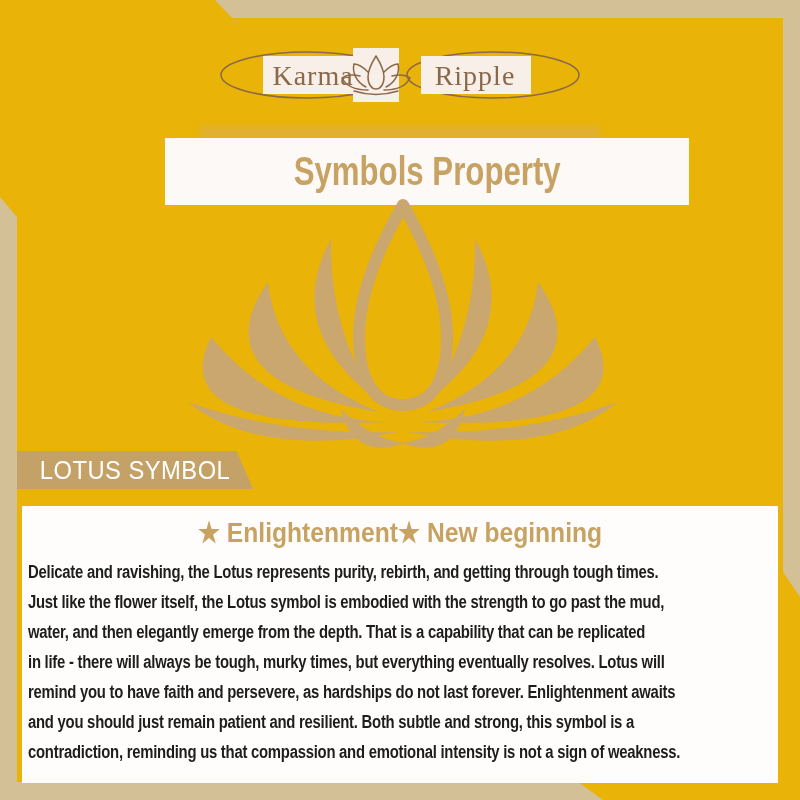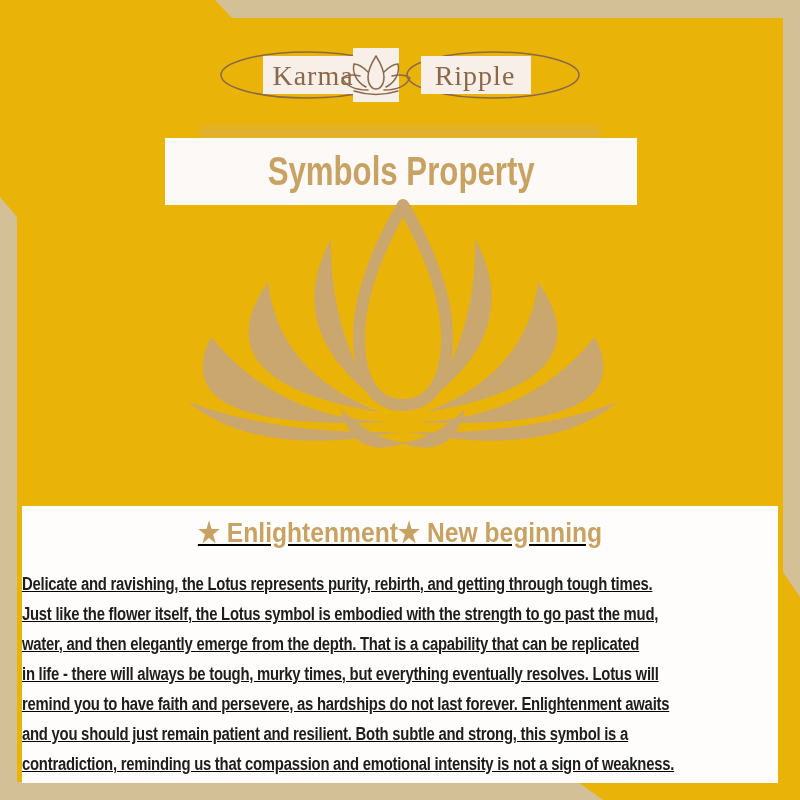--- a/index.html
+++ b/index.html
@@ -12,21 +12,21 @@
 
   
   .logo{position:absolute;left:225px;top:42px;width:350px;height:66px;}
 
   
   .title-shadow{
     position:absolute;left:200px;top:126px;width:400px;height:13px;
     background:rgba(203,172,148,.30);filter:blur(3px);border-radius:4px;
   }
   .title-box{
-    position:absolute;left:165px;top:138px;width:472px;height:67px;
+    position:absolute;left:165px;top:138px;width:524px;height:67px;
     background:#fcf9f7;display:flex;align-items:center;justify-content:center;
   }
   .title-text{
     font-size:40px;font-weight:bold;color:#c7a263;letter-spacing:0px;
     transform:scaleX(0.78);transform-origin:50% 50%;white-space:nowrap;
   }
 
   
   .hero{position:absolute;left:183px;top:196px;width:440px;height:252px;}
 
@@ -38,28 +38,27 @@
   }
   .ribbon-label{
     color:#ffffff;font-size:25px;letter-spacing:.5px;padding-left:24px;
     white-space:nowrap;transform:scaleX(.95);transform-origin:0 50%;
   }
 
   
   .panel{
     position:absolute;left:22px;top:506px;width:756px;height:277px;
     background:#fffdfb;
-    text-decoration:underline;
   }
   .panel-heading{
     margin-top:10px;text-align:center;font-size:28px;font-weight:bold;
     color:#c7a263;white-space:nowrap;transform:scaleX(.88);
     transform-origin:50% 50%;
   }
-  .panel-body{margin-top:20px;}
+  .panel-body{margin-top:8px;padding-left:6px;}
   .body-line{
     font-size:17.5px;font-weight:bold;color:#1d1d1d;letter-spacing:-0.3px;
     line-height:30px;white-space:nowrap;transform:scaleX(.85);
     transform-origin:0 50%;
   }
 </style>
 </head>
 <body>
 
 <div class="canvas">
@@ -106,20 +105,23 @@
     <g fill="#c9a76e" transform="translate(440,0) scale(-1,1)">
       <path d="M148,42 Q100,130 190,200 Q146,128 148,42 Z"></path>
       <path d="M85,85 Q15,185 196,215 Q95,175 85,85 Z"></path>
       <path d="M28,140 Q-20,235 205,225 Q95,222 28,140 Z"></path>
       <path d="M5,205 Q75,262 215,235 Q95,238 5,205 Z"></path>
       <path d="M158,212 Q170,264 222,246 Q188,242 158,212 Z"></path>
     </g>
     <path d="M220,8 C190,60 176,105 176,140 C176,190 196,208 220,208 C244,208 264,190 264,140 C264,105 250,60 220,8 Z" fill="none" stroke="#c9a76e" stroke-width="12" stroke-linejoin="round"></path>
   </svg>
 
+  <div class="ribbon">
+    <span class="ribbon-label">LOTUS SYMBOL</span>
+  </div>
 
   <div class="panel">
     <div class="panel-heading">★ Enlightenment★ New beginning</div>
     <div class="panel-body">
       <div class="body-line">Delicate and ravishing, the Lotus represents purity, rebirth, and getting through tough times.</div>
       <div class="body-line">Just like the flower itself, the Lotus symbol is embodied with the strength to go past the mud,</div>
       <div class="body-line">water, and then elegantly emerge from the depth. That is a capability that can be replicated</div>
       <div class="body-line">in life - there will always be tough, murky times, but everything eventually resolves. Lotus will</div>
       <div class="body-line">remind you to have faith and persevere, as hardships do not last forever. Enlightenment awaits</div>
       <div class="body-line">and you should just remain patient and resilient. Both subtle and strong, this symbol is a</div>

